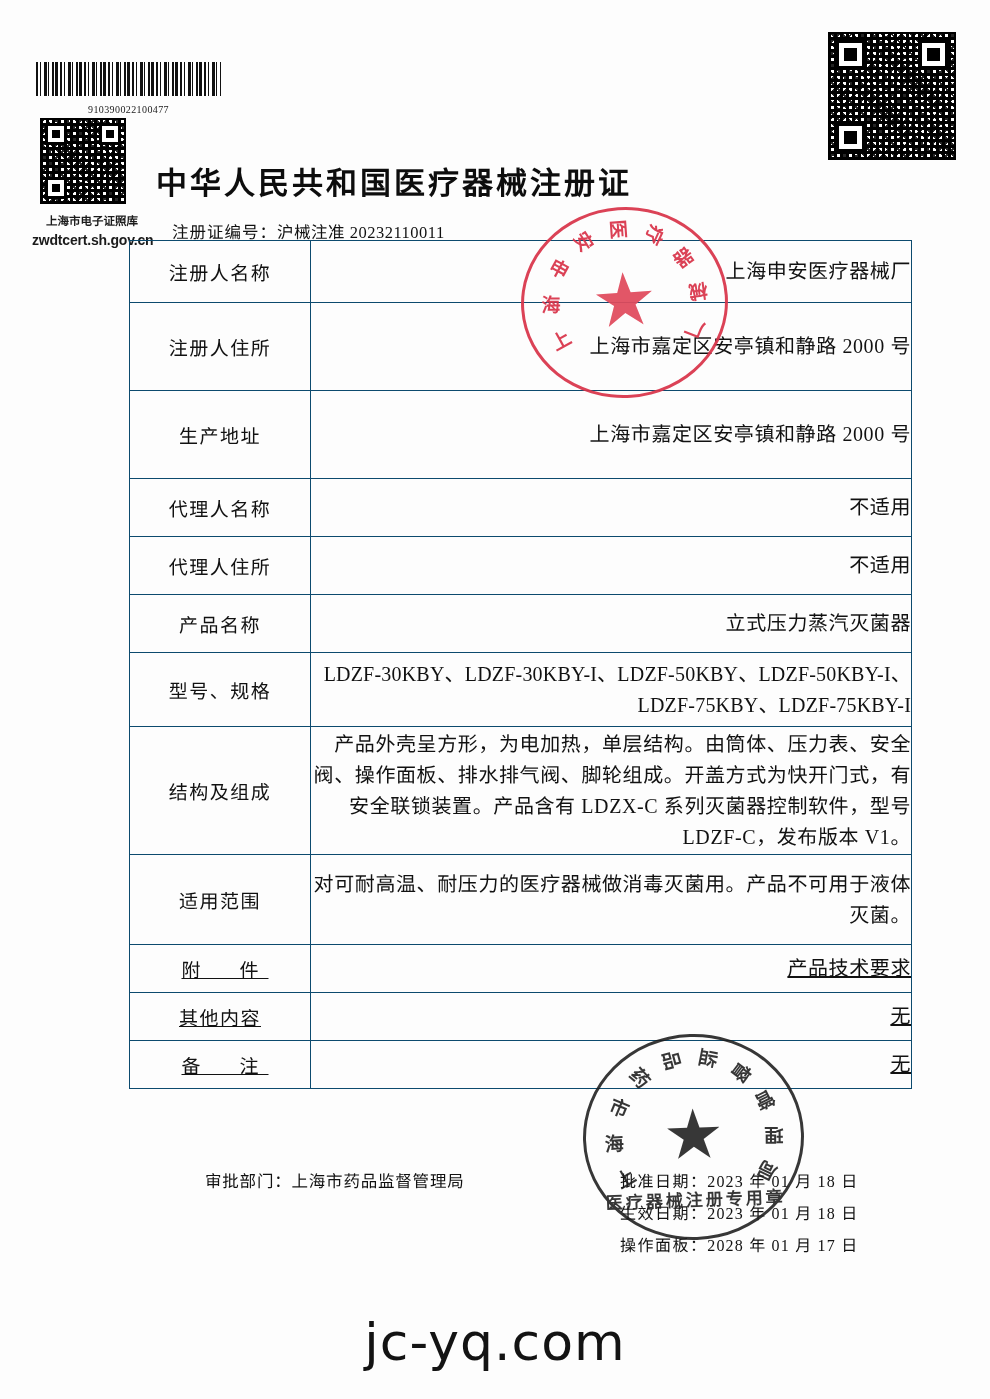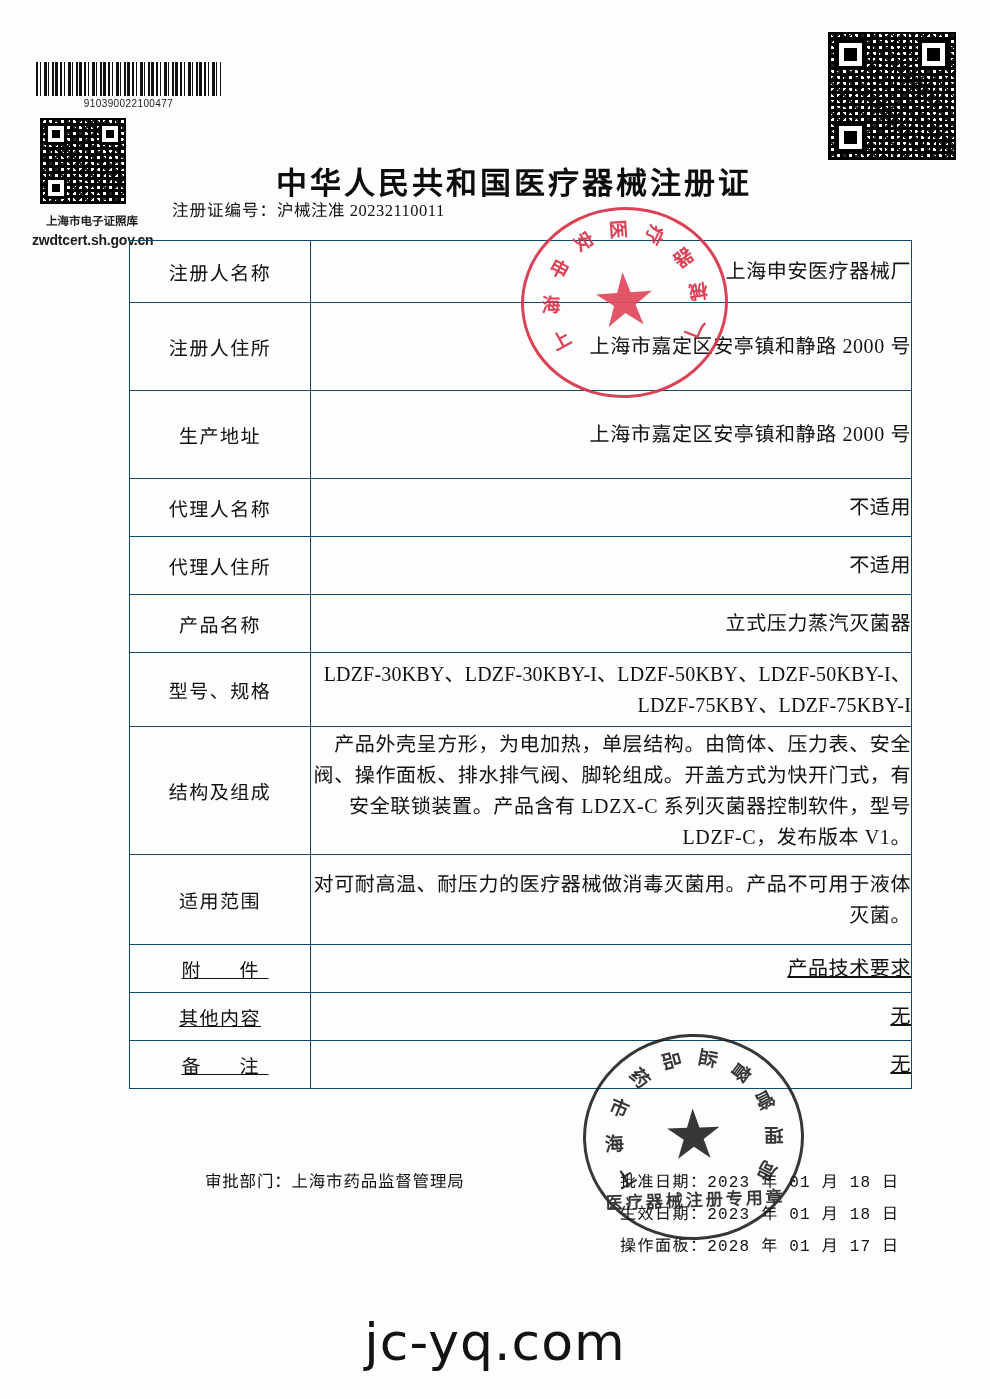--- a/index.html
+++ b/index.html
@@ -34,25 +34,25 @@
       90deg,
       #111 0px, #111 2px, #fff 2px, #fff 4px,
       #111 4px, #111 5px, #fff 5px, #fff 8px,
       #111 8px, #111 11px, #fff 11px, #fff 12px,
       #111 12px, #111 13px, #fff 13px, #fff 16px,
       #111 16px, #111 18px, #fff 18px, #fff 19px,
       #111 19px, #111 22px, #fff 22px, #fff 24px
     );
   }
   .barcode-number {
-    font-family: Liberation Sans, sans-serif;
+    font-family: Liberation Serif, serif;
     font-size: 10px;
     letter-spacing: 0.4px;
     text-align: center;
-    margin-top: 2px;
+    margin-top: 8px;
     color: #1a1a1a;
   }
 
   
   .qr {
     background-color: #ffffff;
     background-image:
       repeating-linear-gradient(90deg, #000 0 3px, transparent 3px 6px),
       repeating-linear-gradient(0deg, #000 0 3px, transparent 3px 6px);
     position: relative;
@@ -118,34 +118,33 @@
     font-size: 14px;
     font-weight: bold;
     letter-spacing: -0.2px;
     display: block;
     margin-top: 1px;
   }
 
   
   #doc-title {
     position: absolute;
-    left: 164px;
+    left: 156px;
     top: 158px;
     width: 700px;
-    text-align: center;
     font-family: "Liberation Serif", "DejaVu Serif", serif;
     font-weight: bold;
     font-size: 31px;
     letter-spacing: 3px;
     color: #0d0d0d;
   }
   #cert-number-line {
     position: absolute;
     left: 172px;
-    top: 197px;
+    top: 219px;
     font-size: 16.5px;
     letter-spacing: 0.5px;
     color: #101010;
   }
   #cert-number-line .label { letter-spacing: 1px; }
   #cert-number-line .value { letter-spacing: 0.5px; }
 
   
   #cert-table {
     position: absolute;
@@ -190,21 +189,20 @@
   .r-h-6 { height: 90px; }
   .r-h-7 { height: 48px; text-decoration: underline; }
 
   
   #footer {
     position: absolute;
     left: 0;
     top: 1168px;
     width: 862px;
     height: 110px;
-    font-family: Liberation Mono, monospace;
   }
   #approval-dept {
     position: absolute;
     left: 205px;
     top: 0px;
     font-size: 16.5px;
     letter-spacing: 0.8px;
     color: #111;
   }
   .date-line {

